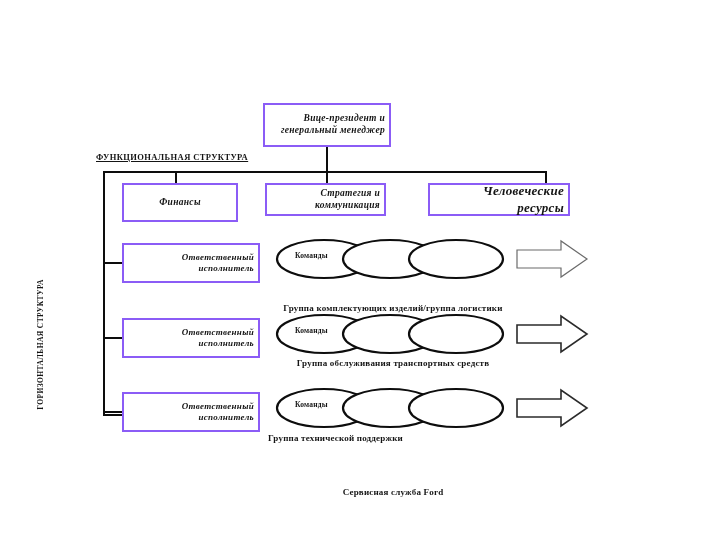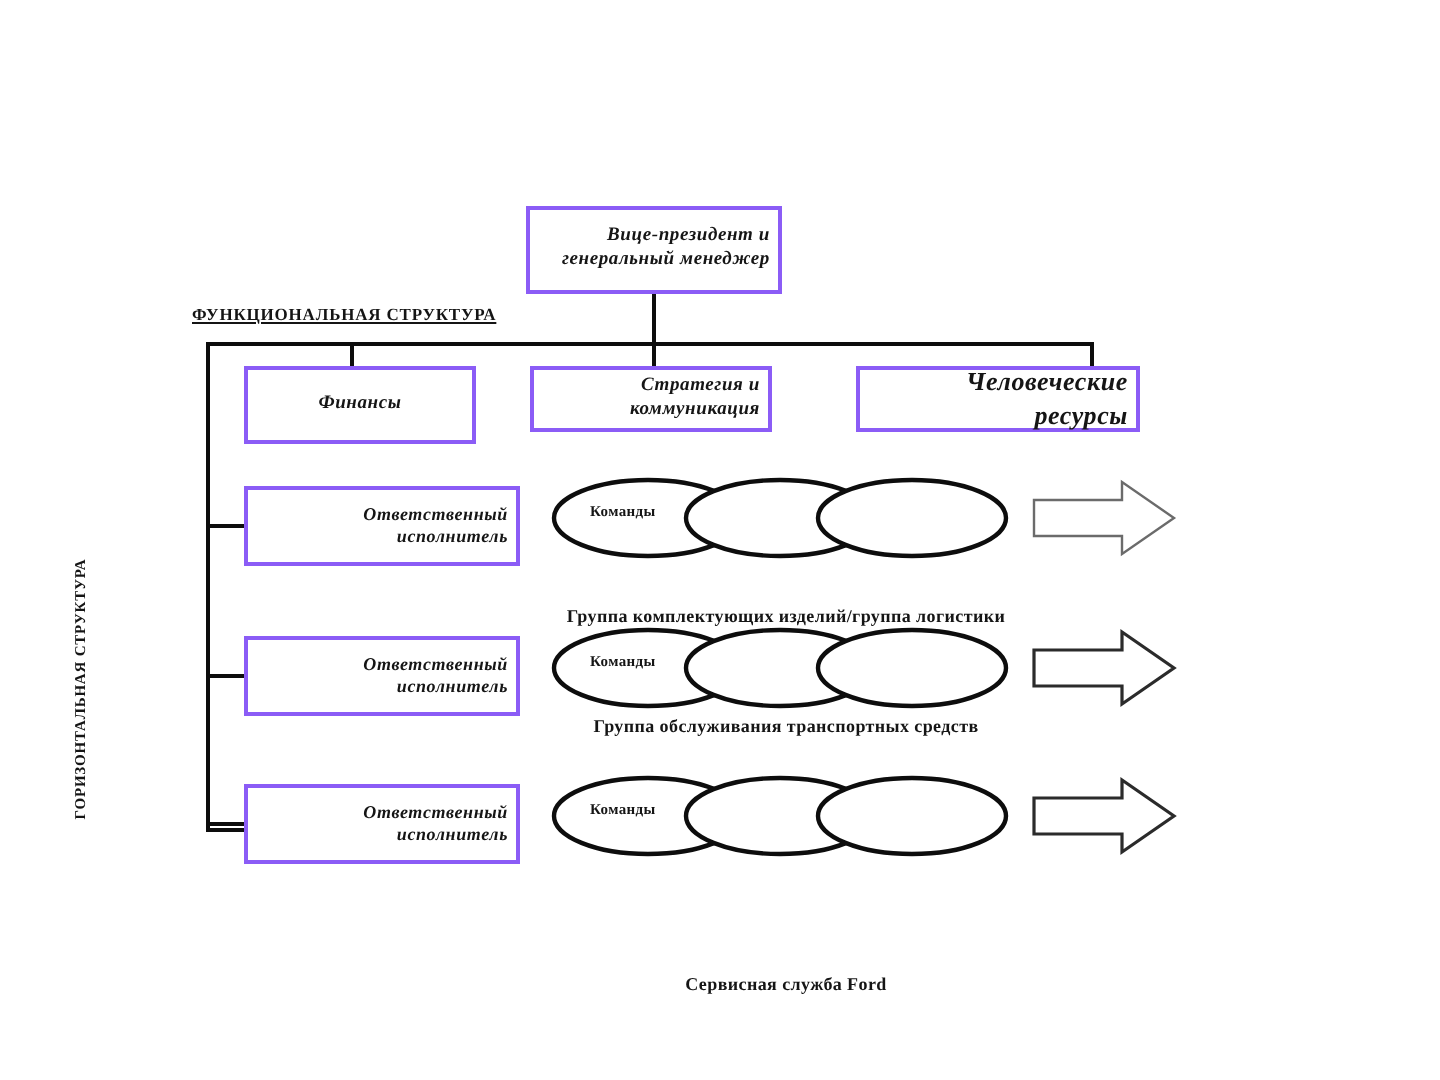--- a/index.html
+++ b/index.html
@@ -252,15 +252,16 @@
     </svg>
   </div>
   <div class="block-arrow" id="arrow-3">
     <svg width="74" height="42" viewBox="0 0 74 42">
       <polygon class="arrow-shape" points="2,12 46,12 46,3 72,21 46,39 46,30 2,30"></polygon>
     </svg>
   </div>
 
   <div class="caption" id="caption-1">Группа комплектующих изделий/группа логистики</div>
   <div class="caption" id="caption-2">Группа обслуживания транспортных средств</div>
+  <div class="caption" id="caption-3">Группа технической поддержки</div>
   <div class="caption" id="caption-4">Сервисная служба Ford</div>
 
 </div>
 
 </body></html>

